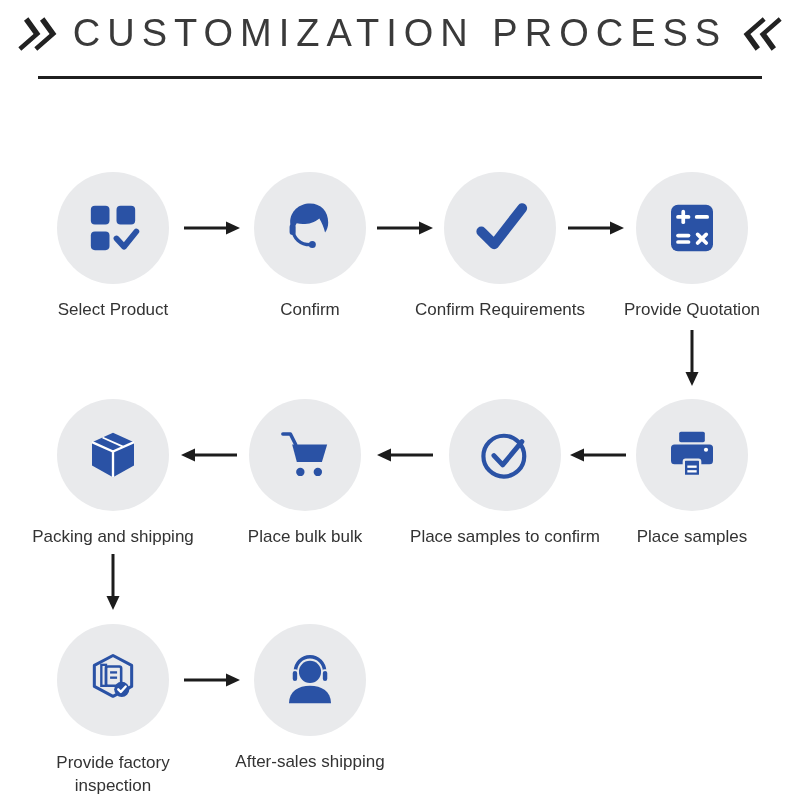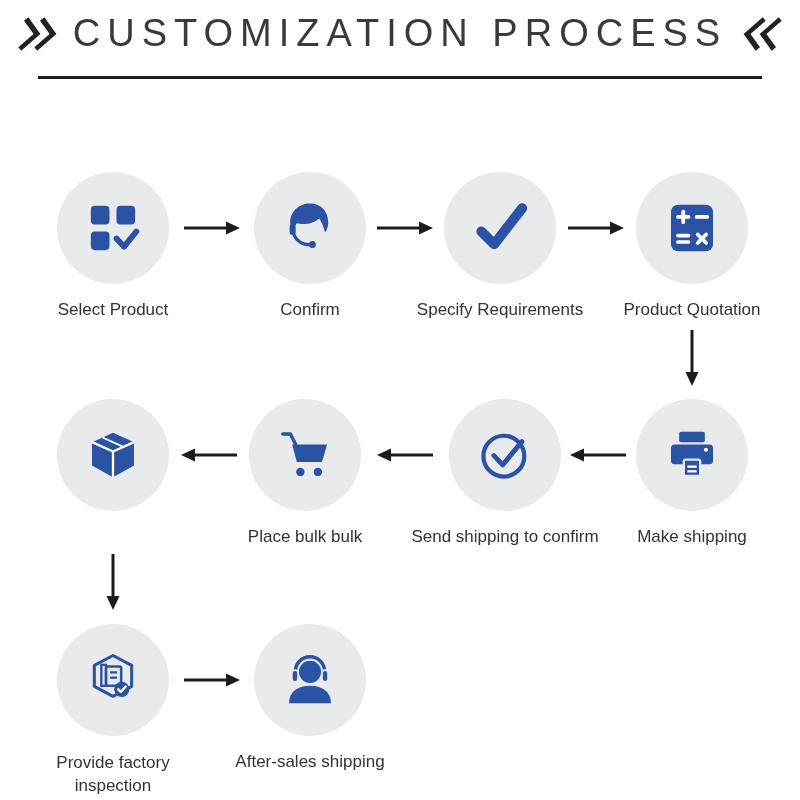--- a/index.html
+++ b/index.html
@@ -75,63 +75,63 @@
     </div>
     <div class="label">Select Product</div>
   </div>
 
   <div class="step" style="left:444px;top:172px">
     <div class="circle">
       <svg viewBox="0 0 48 48">
         <path d="M8 27l11 11L43 7" stroke="currentColor" stroke-width="8.5" fill="none" stroke-linecap="round" stroke-linejoin="round"></path>
       </svg>
     </div>
-    <div class="label">Specify Requirements</div>
+    <div class="label">Confirm Requirements</div>
   </div>
 
   <div class="step" style="left:636px;top:172px">
     <div class="circle">
       <svg viewBox="0 0 48 48">
         <rect x="6" y="4" width="36" height="40" rx="6" fill="currentColor"></rect>
         <g stroke="#ffffff" stroke-width="3.2" stroke-linecap="round">
           <path d="M12 14.5h9"></path>
             <path d="M16.5 10v9"></path>
           <path d="M28 14.5h9"></path>
           <path d="M12 30.5h9"></path>
             <path d="M12 36h9"></path>
           <path d="M28.8 29.5l7.4 7.4"></path>
             <path d="M36.2 29.5l-7.4 7.4"></path>
         </g>
       </svg>
     </div>
-    <div class="label">Product Quotation</div>
+    <div class="label">Provide Quotation</div>
   </div>
 
   <div class="step" style="left:636px;top:399px">
     <div class="circle">
       <svg viewBox="0 0 48 48">
         <rect x="13" y="4" width="22" height="9" rx="1.5" fill="currentColor"></rect>
         <rect x="6" y="15" width="36" height="17" rx="3" fill="currentColor"></rect>
         <circle cx="36" cy="19.5" r="1.8" fill="#ffffff"></circle>
         <rect x="17" y="28" width="14" height="14" rx="1.5" fill="currentColor" stroke="#e9eaec" stroke-width="2"></rect>
         <line x1="20" y1="34" x2="28" y2="34" stroke="#ffffff" stroke-width="2"></line>
         <line x1="20" y1="38" x2="28" y2="38" stroke="#ffffff" stroke-width="2"></line>
       </svg>
     </div>
-    <div class="label">Make shipping</div>
+    <div class="label">Place samples</div>
   </div>
 
   <div class="step" style="left:449px;top:399px">
     <div class="circle">
       <svg viewBox="0 0 48 48">
         <circle cx="23" cy="25" r="17.5" fill="none" stroke="currentColor" stroke-width="3.6"></circle>
         <path d="M14.5 24.5l7.5 8L38.5 12.5" fill="none" stroke="currentColor" stroke-width="4.2" stroke-linecap="round" stroke-linejoin="round"></path>
       </svg>
     </div>
-    <div class="label">Send shipping to confirm</div>
+    <div class="label">Place samples to confirm</div>
   </div>
 
   <div class="step" style="left:249px;top:399px">
     <div class="circle">
       <svg viewBox="0 0 48 48">
         <path d="M5 6h6.5l4.5 9" fill="none" stroke="currentColor" stroke-width="3" stroke-linecap="round" stroke-linejoin="round"></path>
         <path d="M13 15h30l-4.5 15H17z" fill="currentColor"></path>
         <circle cx="20" cy="38.5" r="3.6" fill="currentColor"></circle>
         <circle cx="35" cy="38.5" r="3.6" fill="currentColor"></circle>
       </svg>
@@ -141,20 +141,21 @@
 
   <div class="step" style="left:57px;top:399px">
     <div class="circle">
       <svg viewBox="0 0 48 48">
         <polygon points="24,5 42,13 42,33 24,43 6,33 6,13" fill="currentColor"></polygon>
         <polyline points="6,13 24,21 42,13" fill="none" stroke="#ffffff" stroke-width="2"></polyline>
         <line x1="24" y1="21" x2="24" y2="43" stroke="#ffffff" stroke-width="2"></line>
         <line x1="15" y1="9" x2="33" y2="17" stroke="#ffffff" stroke-width="1.6"></line>
       </svg>
     </div>
+    <div class="label">Packing and shipping</div>
   </div>
 
   <div class="step" style="left:57px;top:624px">
     <div class="circle">
       <svg viewBox="0 0 48 48">
         <polygon points="24,3 40,11.5 40,29.5 24,38 8,29.5 8,11.5" fill="none" stroke="currentColor" stroke-width="2.6" stroke-linejoin="round"></polygon>
         <rect x="14" y="11" width="4" height="18" fill="none" stroke="currentColor" stroke-width="2"></rect>
         <rect x="18" y="12.5" width="13" height="16.5" rx="1.5" fill="none" stroke="currentColor" stroke-width="2.2"></rect>
         <line x1="21.5" y1="17.5" x2="27.5" y2="17.5" stroke="currentColor" stroke-width="2"></line>
         <line x1="21.5" y1="22" x2="27.5" y2="22" stroke="currentColor" stroke-width="2"></line>

